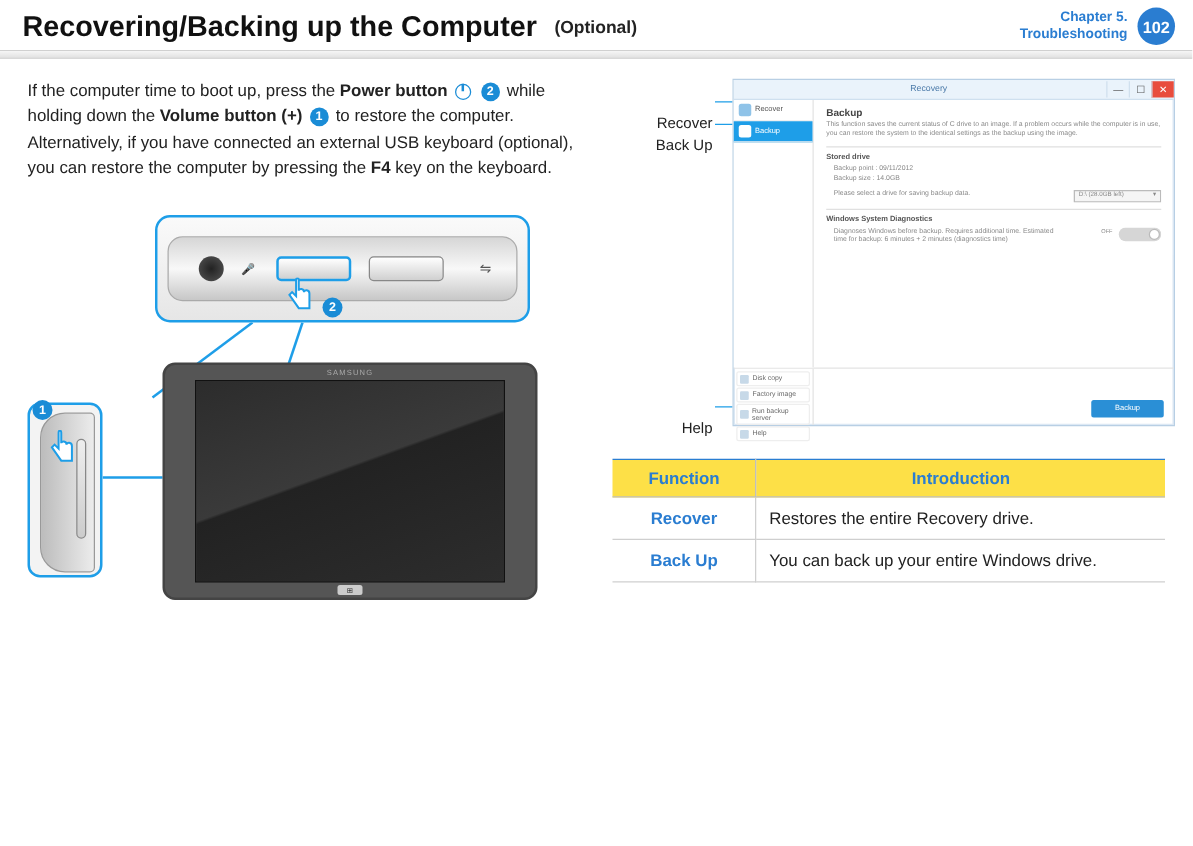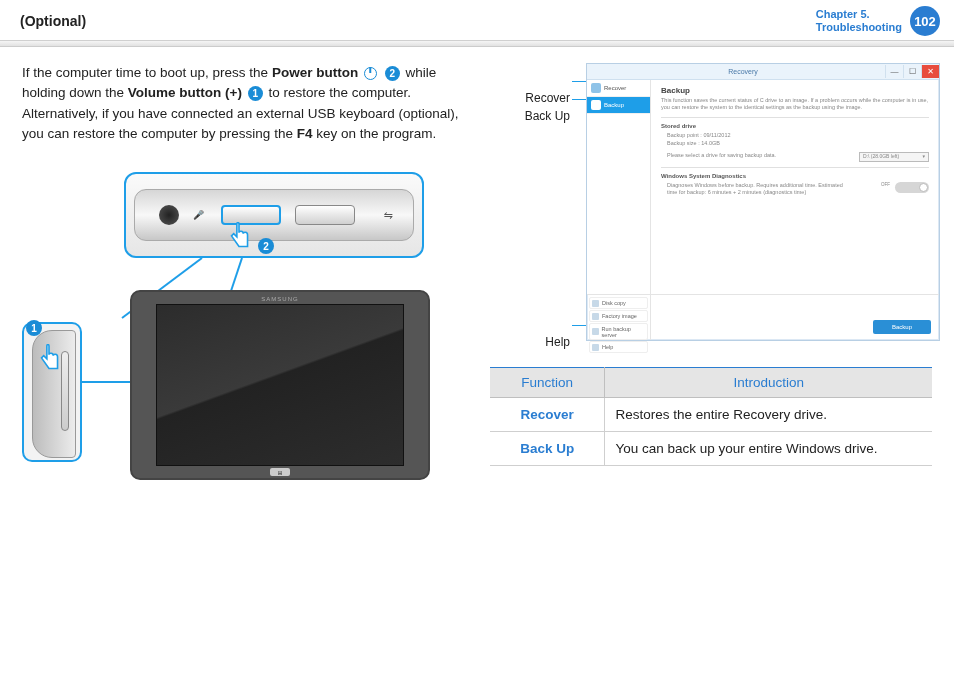--- a/index.html
+++ b/index.html
@@ -20,24 +20,25 @@
   }
   .title {
     font-size: 23px;
     font-weight: 800;
     color: #111;
   }
   .title-opt {
     font-size: 14px;
     font-weight: 700;
     color: #222;
-    margin-left: 2px;
+    margin-left: 14px;
   }
   .chapter {
     margin-left: auto;
+    text-align: right;
     font-size: 11px;
     font-weight: 700;
     color: #2a7dd1;
     line-height: 1.2;
   }
   .pagenum {
     width: 30px; height:30px;
     border-radius: 50%;
     background: #2a7dd1;
     color: #fff;
@@ -305,55 +306,56 @@
     position:absolute;right:8px;bottom:6px;
     width:58px;height:14px;background:#2a8fd6;
     border-radius:2px;color:#fff;font-size:6px;
     display:flex;align-items:center;justify-content:center;
   }
   
   table.func{
     width:100%;border-collapse:collapse;font-size:13.5px;
   }
   table.func th{
-    color:#2a7dd1;font-weight:400;padding:7px 10px;
+    color:#2a7dd1;font-weight:700;padding:7px 10px;
     border-top:1.5px solid #2a7dd1;border-bottom:1px solid #bfbfbf;
-    background:#e5e5e5;
+    background:#fde047;
   }
   table.func th:first-child{width:26%;border-right:1px solid #bfbfbf;}
   table.func td{
     padding:9px 10px;border-bottom:1px solid #cfcfcf;
   }
   table.func td:first-child{
     color:#2a7dd1;font-weight:700;text-align:center;border-right:1px solid #cfcfcf;
   }
 </style>
 </head>
 <body>
 
 <div class="header">
+  <span class="title">Recovering/Backing up the Computer</span>
   <span class="title-opt">(Optional)</span>
   <div class="chapter">
     <div>Chapter 5.</div>
     <div>Troubleshooting</div>
   </div>
   <span class="pagenum">102</span>
 </div>
 <div class="grad-bar"></div>
 
 <div class="cols">
 
   <div class="col">
     <p class="para">
       <span>If the computer time to boot up, press the </span><b>Power button</b>
       <span class="power-icon"></span>
       <span class="num-badge">2</span>
       <span> while holding down the </span><b>Volume button (+)</b>
       <span class="num-badge">1</span>
-      <span> to restore the computer. Alternatively, if you have connected an external USB keyboard (optional), you can restore the computer by pressing the </span><b>F4</b><span> key on the program.</span>
+      <span> to restore the computer. Alternatively, if you have connected an external USB keyboard (optional), you can restore the computer by pressing the </span><b>F4</b><span> key on the keyboard.</span>
     </p>
 
     <div class="illus-box">
 
       <div class="edge-panel">
         <div class="edge-body">
           <div class="jack"></div>
           <div class="mic-dot">🎤</div>
           <div class="btn-on-edge btn1"></div>
           <div class="btn-on-edge btn2"></div>

